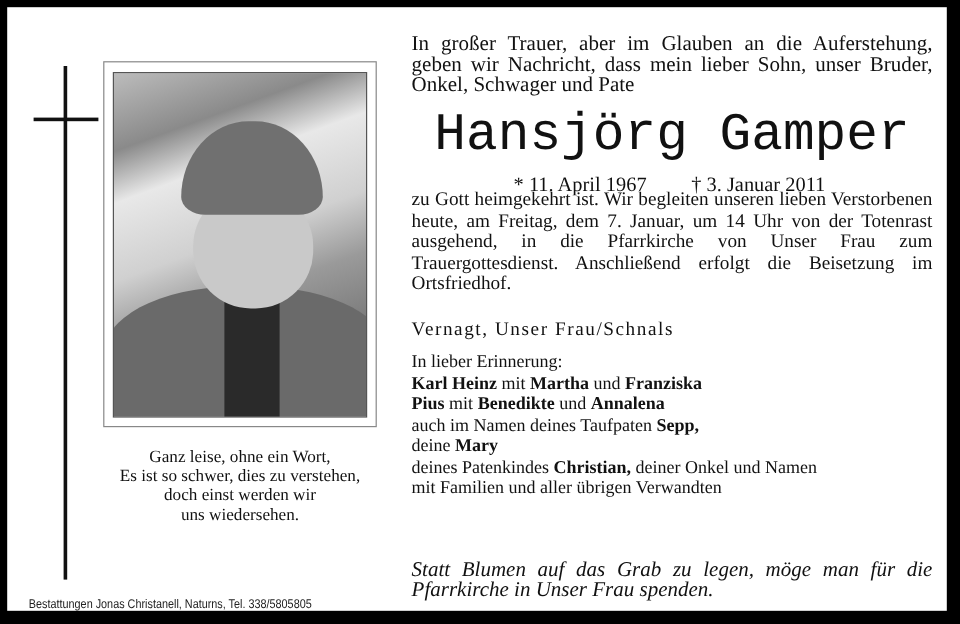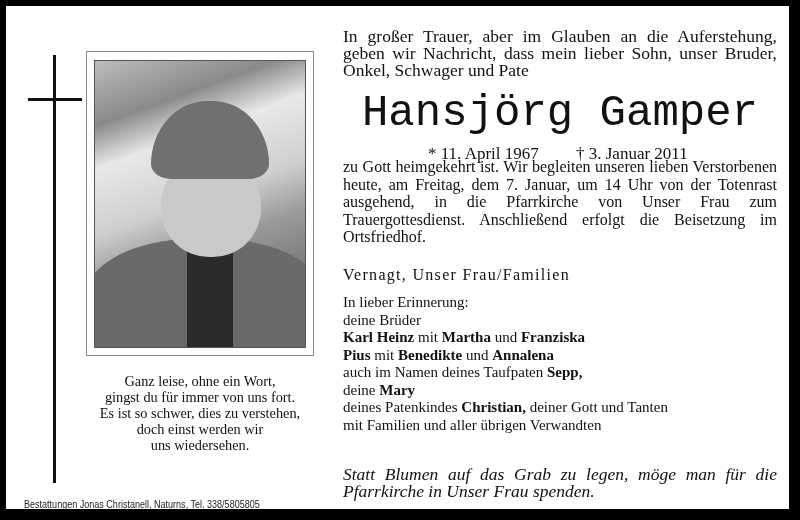--- a/index.html
+++ b/index.html
@@ -42,45 +42,43 @@
   <div class="photo" title="Black-and-white portrait of a man in a hat in front of snowy mountains">
     <div class="jacket"></div>
     <div class="collar"></div>
     <div class="face"></div>
     <div class="hat"></div>
   </div>
 </div>
 
 <div class="poem">
   <span class="line">Ganz leise, ohne ein Wort,</span>
-  <span class="line">gingst du für immer von uns fort.</span>
   <span class="line">Es ist so schwer, dies zu verstehen,</span>
   <span class="line">doch einst werden wir</span>
   <span class="line">uns wiedersehen.</span>
 </div>
 
 <div class="footer">Bestattungen Jonas Christanell, Naturns, Tel. 338/5805805</div>
 
 <div class="right intro just">In großer Trauer, aber im Glauben an die Auferstehung, geben wir Nachricht, dass mein lieber Sohn, unser Bruder, Onkel, Schwager und Pate</div>
 
 <div class="name">Hansjörg Gamper</div>
 
 <div class="dates">
   <span class="birth">* 11. April 1967</span>
   <span class="death">† 3. Januar 2011</span>
 </div>
 
 <div class="right body1 just">zu Gott heimgekehrt ist. Wir begleiten unseren lieben Verstorbenen heute, am Freitag, dem 7. Januar, um 14 Uhr von der Totenrast ausgehend, in die Pfarrkirche von Unser Frau zum Trauergottesdienst. Anschließend erfolgt die Beisetzung im Ortsfriedhof.</div>
 
-<div class="right place">Vernagt, Unser Frau/Familien</div>
+<div class="right place">Vernagt, Unser Frau/Schnals</div>
 
 <div class="right family">
   <span class="line">In lieber Erinnerung:</span>
-  <span class="line">deine Brüder</span>
   <span class="line"><b>Karl Heinz</b><span> mit </span><b>Martha</b><span> und </span><b>Franziska</b></span>
   <span class="line"><b>Pius</b><span> mit </span><b>Benedikte</b><span> und </span><b>Annalena</b></span>
   <span class="line"><span>auch im Namen deines Taufpaten </span><b>Sepp,</b></span>
   <span class="line"><span>deine </span><b>Mary</b></span>
-  <span class="line"><span>deines Patenkindes </span><b>Christian,</b><span> deiner Gott und Tanten</span></span>
+  <span class="line"><span>deines Patenkindes </span><b>Christian,</b><span> deiner Onkel und Namen</span></span>
   <span class="line">mit Familien und aller übrigen Verwandten</span>
 </div>
 
 <div class="right closing just">Statt Blumen auf das Grab zu legen, möge man für die Pfarrkirche in Unser Frau spenden.</div>
 
 </body></html>

